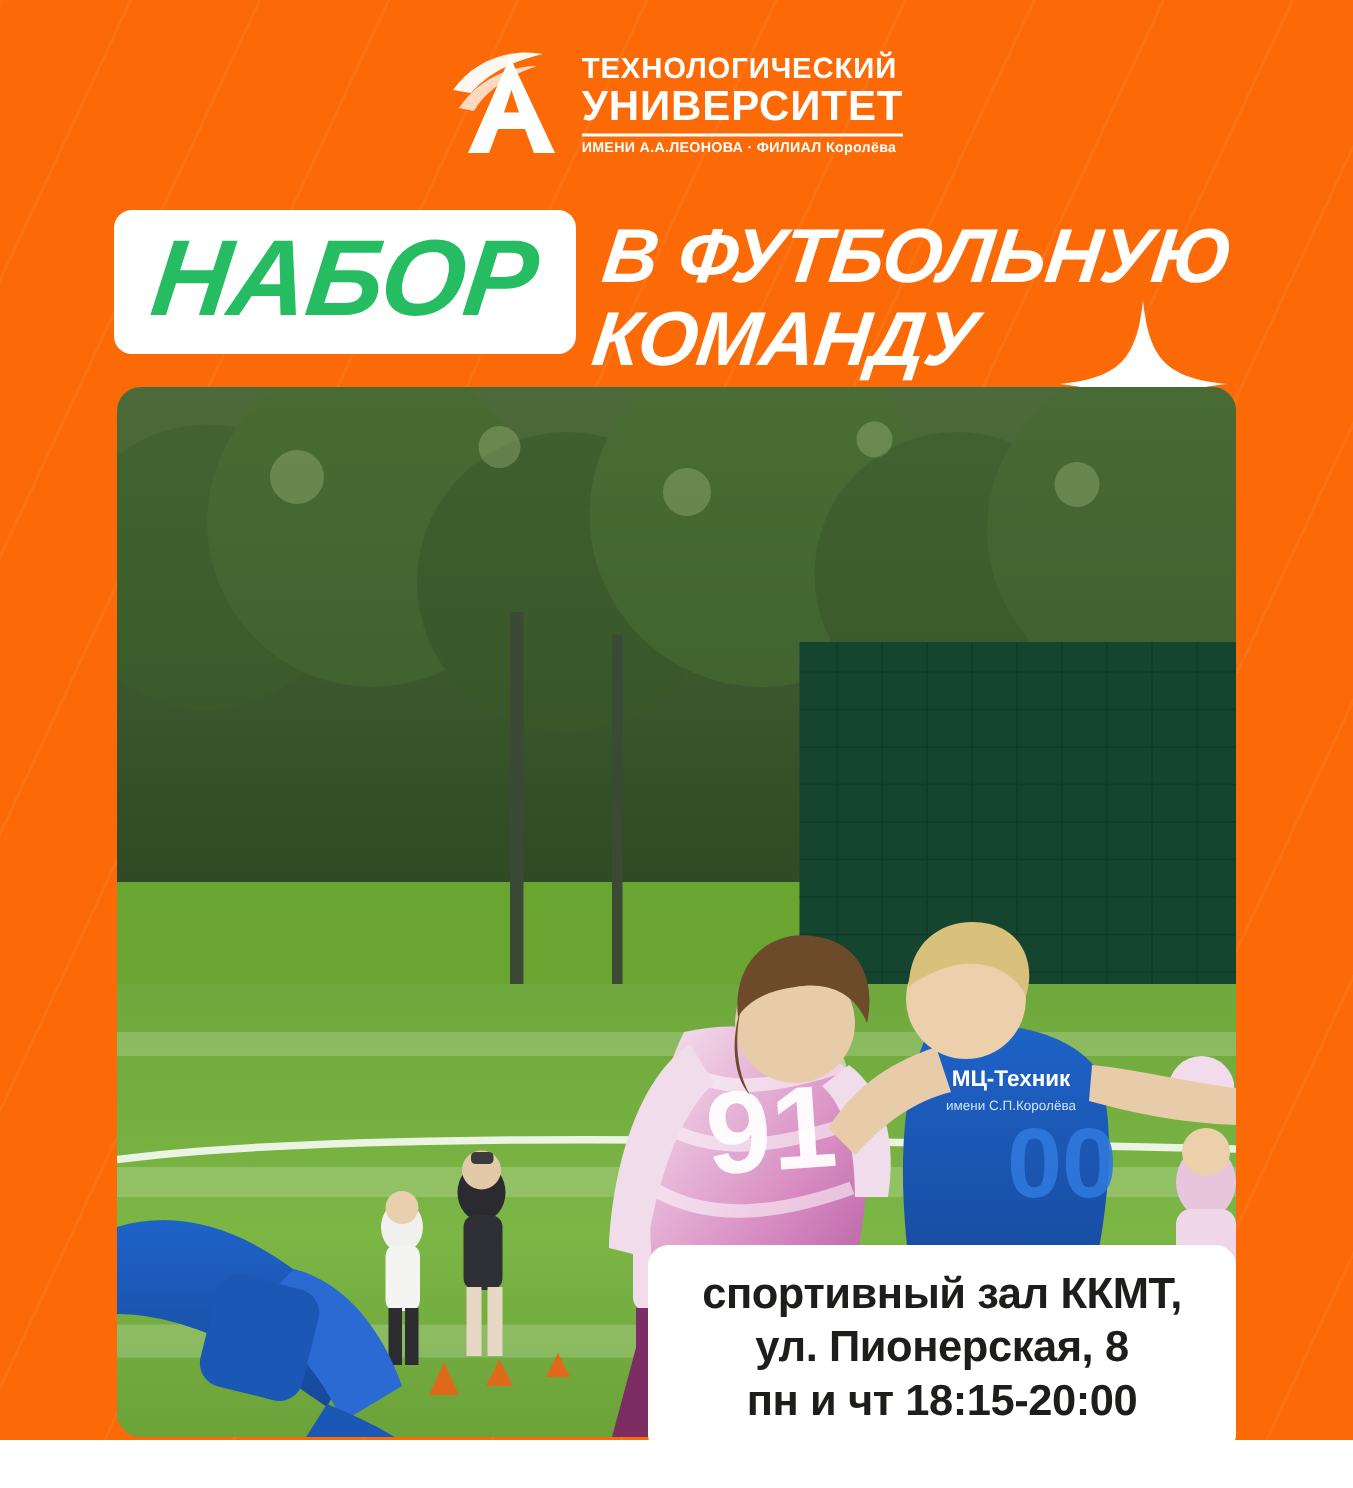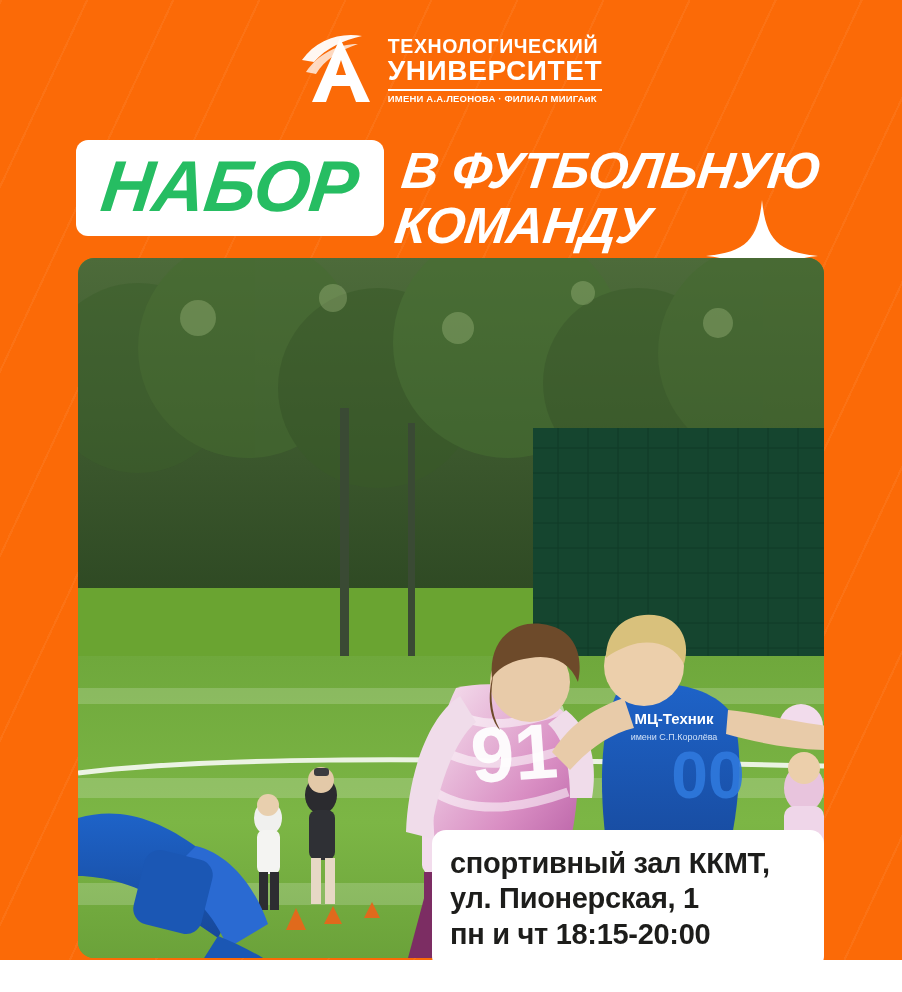--- a/index.html
+++ b/index.html
@@ -140,20 +140,21 @@
   
   .caption-card {
     position: absolute;
     left: 432px;
     top: 830px;
     width: 392px;
     background: #ffffff;
     border-radius: 14px;
     padding: 16px 18px 18px 18px;
     box-sizing: border-box;
+    text-align: center;
   }
   .caption-card div {
     color: #1d1d1b;
     font-size: 29px;
     font-weight: bold;
     line-height: 1.22;
     letter-spacing: -0.3px;
   }
 </style>
 </head>
@@ -169,21 +170,21 @@
         <path d="M2 30 C 16 10, 40 2, 62 6 C 44 10, 26 18, 14 32 Z" fill="#ffffff" opacity="0.95"></path>
         <path d="M6 42 C 18 24, 38 14, 58 14 C 40 20, 24 30, 16 44 Z" fill="#ffffff" opacity="0.75"></path>
 
         <path d="M40 8 L70 72 L56 72 L50 56 L32 56 L26 72 L12 72 Z M36 45 L46 45 L41 30 Z" fill="#ffffff"></path>
       </svg>
     </div>
     <div class="logo-text">
       <div class="logo-line1">ТЕХНОЛОГИЧЕСКИЙ</div>
       <div class="logo-line2">УНИВЕРСИТЕТ</div>
       <div class="logo-rule"></div>
-      <div class="logo-line3">ИМЕНИ А.А.ЛЕОНОВА · ФИЛИАЛ МИИГАиК</div>
+      <div class="logo-line3">ИМЕНИ А.А.ЛЕОНОВА · ФИЛИАЛ Королёва</div>
     </div>
   </div>
 
   <div class="headline">
     <div class="headline-badge">
       <span>НАБОР</span>
     </div>
     <div class="headline-rest">
       <div>В ФУТБОЛЬНУЮ</div>
       <div>КОМАНДУ</div>
@@ -379,16 +380,16 @@
         <polygon points="208,672 218,650 228,672"></polygon>
         <polygon points="246,666 255,648 264,666"></polygon>
         <polygon points="286,660 294,644 302,660"></polygon>
       </g>
       <circle cx="634" cy="840" r="12" fill="#d7d82e"></circle>
     </svg>
   </div>
 
   <div class="caption-card">
     <div>спортивный зал ККМТ,</div>
-    <div>ул. Пионерская, 1</div>
+    <div>ул. Пионерская, 8</div>
     <div>пн и чт 18:15-20:00</div>
   </div>
 </div>
 
 </body></html>

